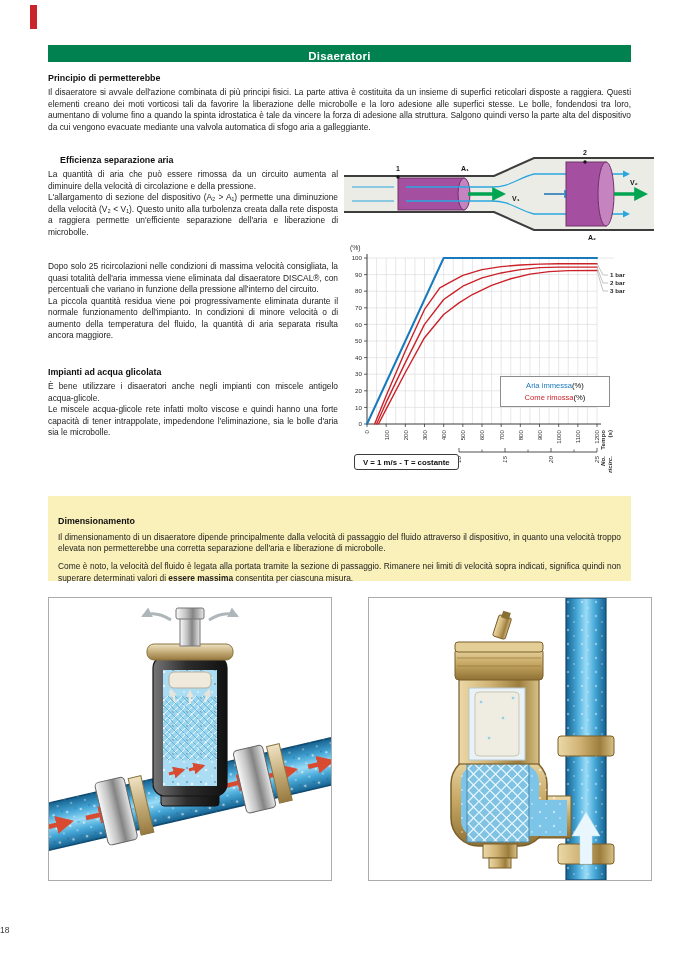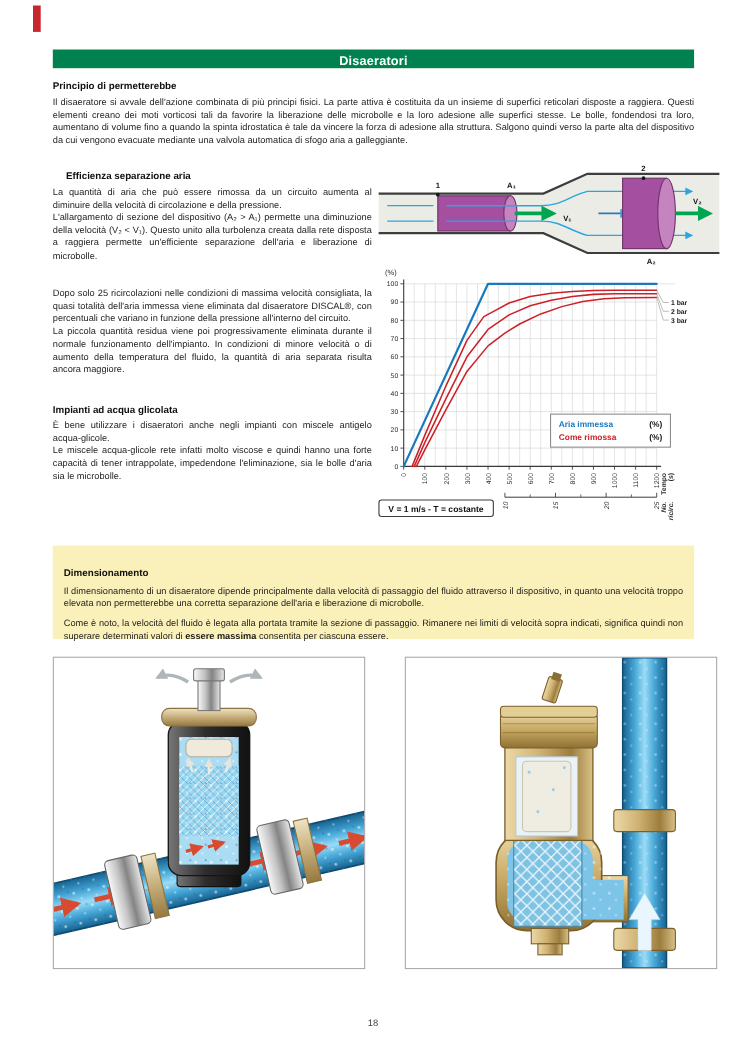--- a/index.html
+++ b/index.html
@@ -12,29 +12,29 @@
 .sec-h{font-size:8.9px;font-weight:bold;color:#0f0f0f}
 .body-t{font-size:8.4px;line-height:11.5px;color:#1c1c1c;text-align:justify;white-space:pre-line}
 .col-l{width:290px}
 .full-w{width:583px}
 .note-box{left:48px;top:496px;width:583px;height:85px;background:#FAF0BA;padding:8px 10px 6px 10px}
 .note-box .sec-h{margin:12px 0 6px 0}
 .note-box p{margin:0 0 7px 0;font-size:8.4px;line-height:11.2px;color:#1c1c1c;text-align:justify}
 .diagram-wrap{left:344px;top:146px;width:312px;height:96px}
 .chart-wrap{left:344px;top:242px;width:318px;height:244px}
 .legend{position:absolute;left:156px;top:134px;width:110px;border:1px solid #8d8d8d;background:#fff;padding:4px 7px;display:flex;flex-direction:column;gap:3px}
-.legend .row{display:flex;justify-content:space-between;font-size:7.6px;font-weight:bold;line-height:9px}
+.legend .row{display:flex;justify-content:center;font-size:7.6px;font-weight:normal;line-height:9px}
 .c-blue{color:#1879BD}
 .c-red{color:#CB2229}
 .legend .unit{color:#111}
-.vbox{position:absolute;left:0;top:212px;border:1.2px solid #3c3c3c;border-radius:3px;padding:2.5px 8px;font-size:7.8px;font-weight:bold;color:#101010;background:#fff;white-space:nowrap}
+.vbox{position:absolute;left:10px;top:212px;border:1.2px solid #3c3c3c;border-radius:3px;padding:2.5px 8px;font-size:7.8px;font-weight:bold;color:#101010;background:#fff;white-space:nowrap}
 .img-box{top:597px;width:284px;height:284px;border:1px solid #ABABAB;background:#fff}
 .img-left{left:48px}
 .img-right{left:368px}
-.pagenum{left:0;top:925px;width:100%;text-align:center;font-size:8.5px;color:#3a3a3a}
+.pagenum{left:0;top:925px;width:100%;font-size:8.5px;color:#3a3a3a}
 svg text{font-family:"Liberation Sans","DejaVu Sans",sans-serif}
 .dg-lbl{font-size:7px;font-weight:bold;fill:#161616}
 </style>
 </head>
 <body>
 
 <div class="page">
 
   <div class="abs edge-mark"></div>
 
@@ -213,21 +213,21 @@
         <span class="c-red">Come rimossa</span>
         <span class="unit">(%)</span>
       </div>
     </div>
     <div class="vbox">V = 1 m/s  -  T = costante</div>
   </div>
 
   <div class="abs note-box">
     <div class="sec-h">Dimensionamento</div>
     <p>Il dimensionamento di un disaeratore dipende principalmente dalla velocità di passaggio del fluido attraverso il dispositivo, in quanto una velocità troppo elevata non permetterebbe una corretta separazione dell'aria e liberazione di microbolle.</p>
-    <p><span>Come è noto, la velocità del fluido è legata alla portata tramite la sezione di passaggio. Rimanere nei limiti di velocità sopra indicati, significa quindi non superare determinati valori di </span><b>essere massima</b><span> consentita per ciascuna essere.</span></p>
+    <p><span>Come è noto, la velocità del fluido è legata alla portata tramite la sezione di passaggio. Rimanere nei limiti di velocità sopra indicati, significa quindi non superare determinati valori di </span><b>essere massima</b><span> consentita per ciascuna misura.</span></p>
   </div>
 
   <div class="abs img-box img-left">
     <svg width="282" height="282" viewBox="0 0 282 282">
       <defs>
         <linearGradient id="lgPipe" x1="0" y1="0" x2="0" y2="1">
           <stop offset="0" stop-color="#15618f"></stop>
             <stop offset=".28" stop-color="#47a8d8"></stop>
             <stop offset=".5" stop-color="#9adcf7"></stop>
             <stop offset=".72" stop-color="#47a8d8"></stop>

